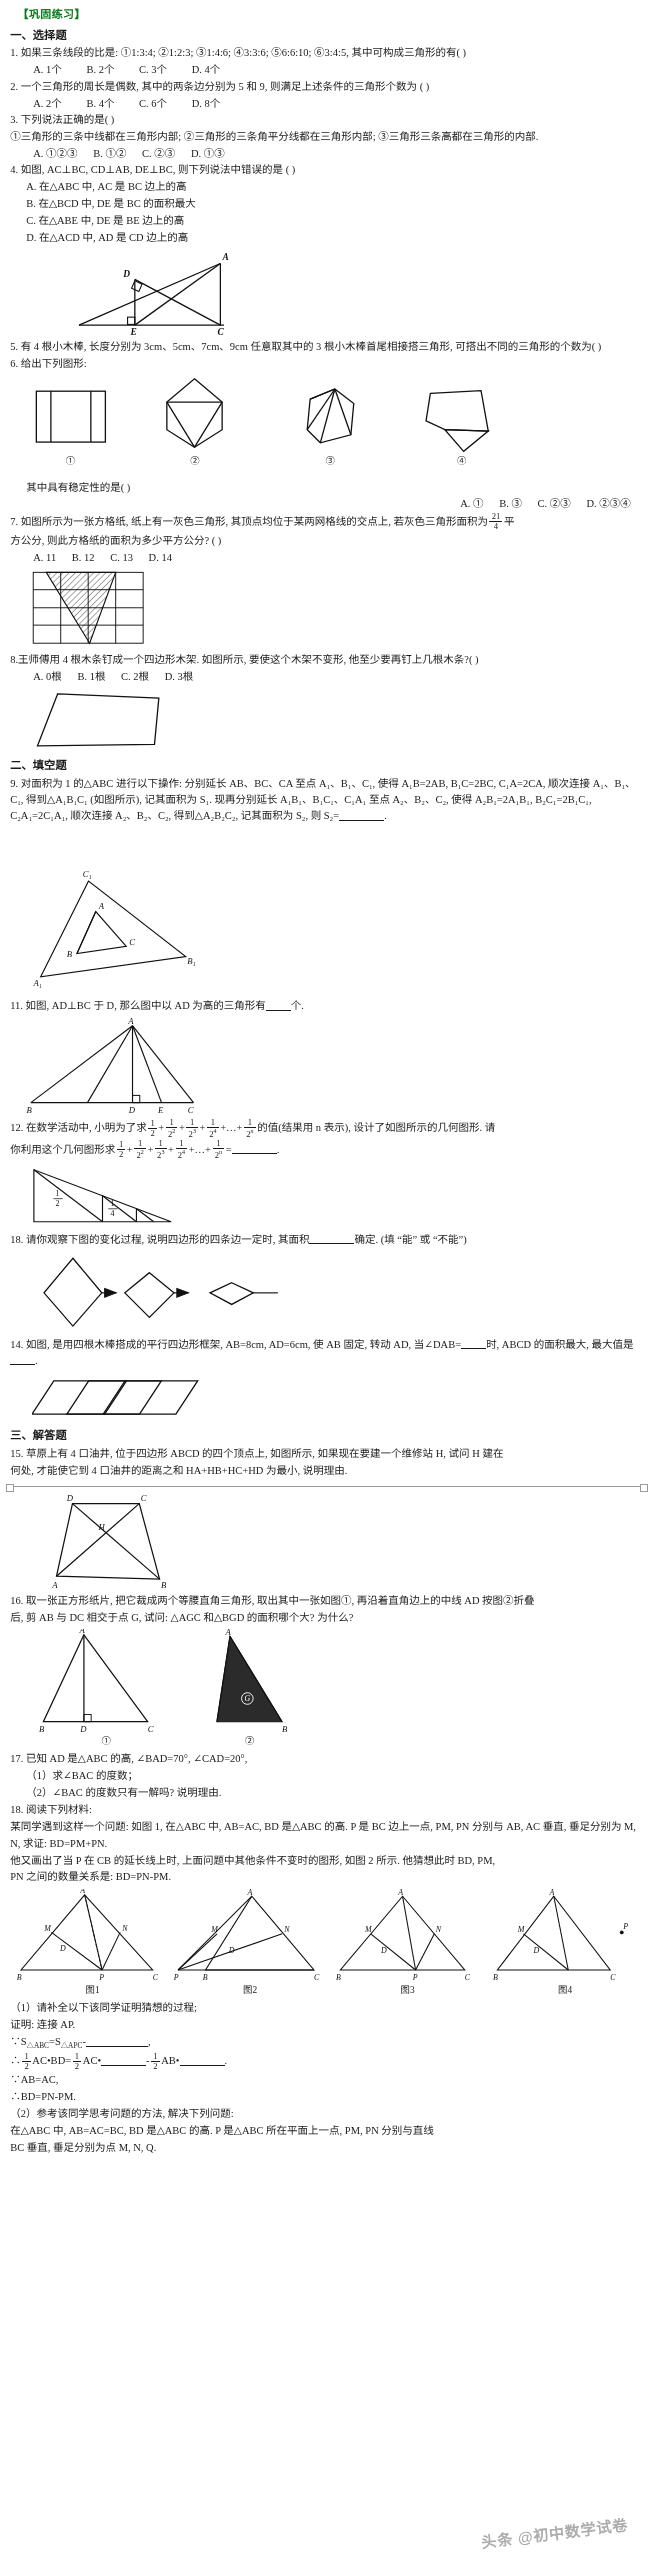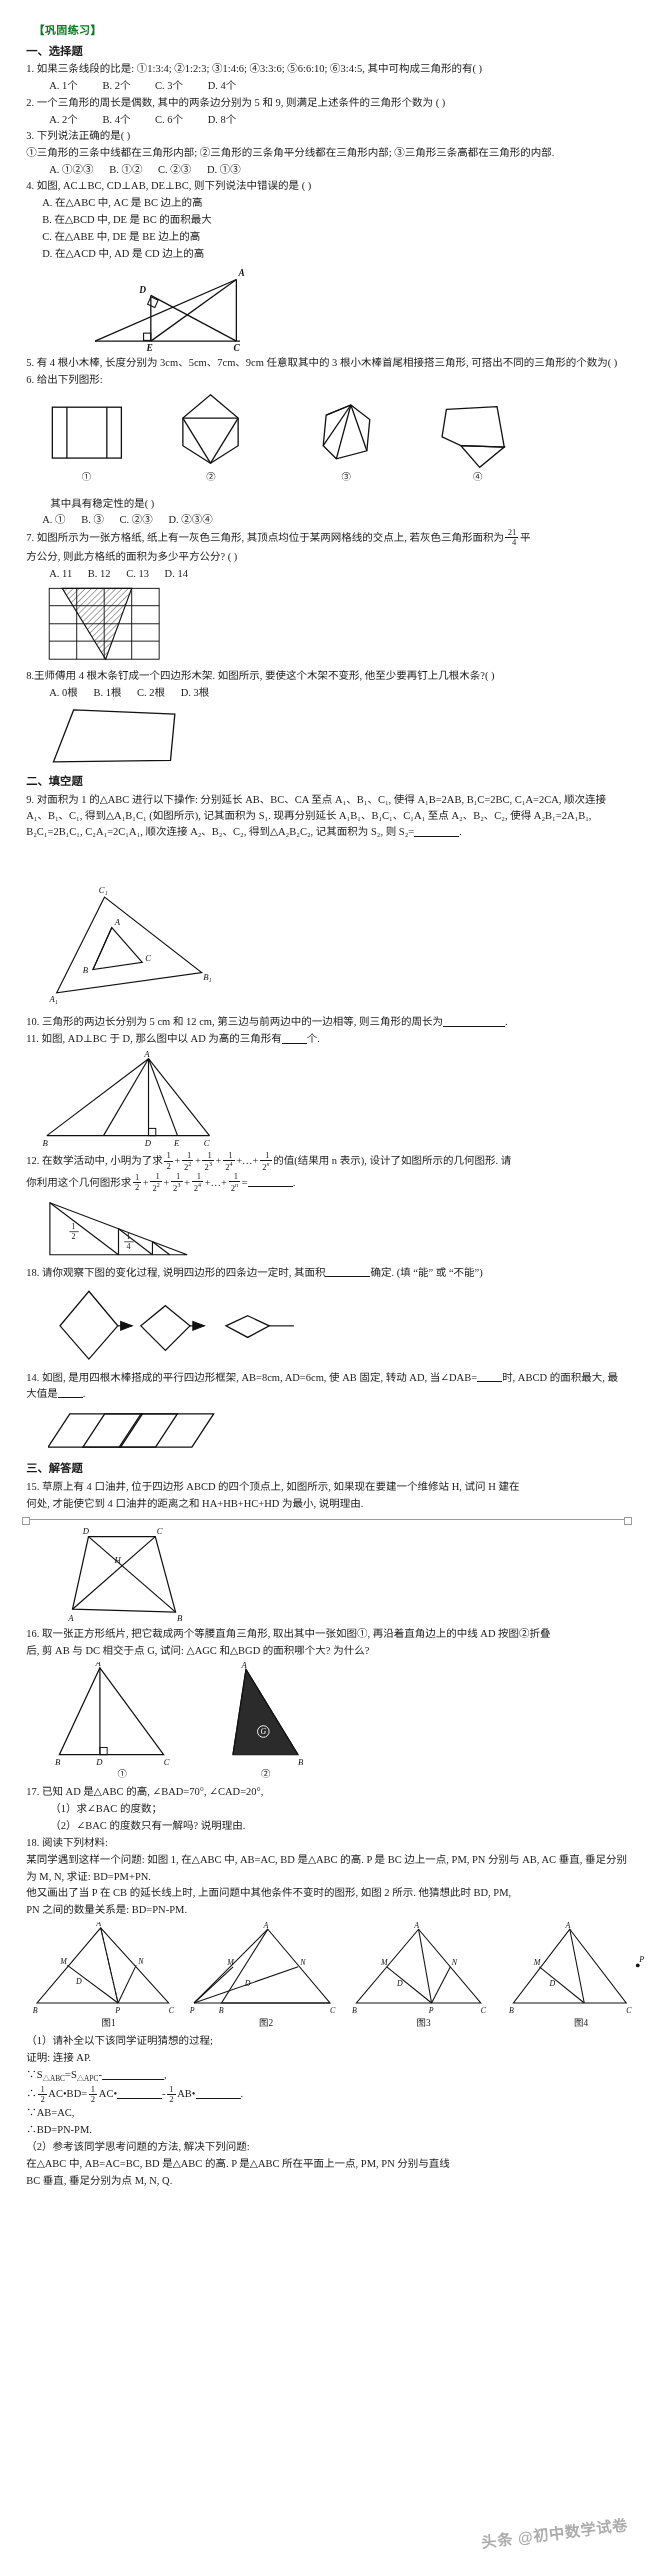--- a/index.html
+++ b/index.html
@@ -12,21 +12,21 @@
     width: 654px;
     font-family: "Liberation Serif", "DejaVu Serif", serif;
     color: #1a1a1a;
     font-size: 10.5px;
     line-height: 1.5;
   }
   .page {
     position: relative;
     width: 654px;
     min-height: 2576px;
-    padding: 16px;
+    padding: 0;
     box-sizing: border-box;
   }
   .inner {
     padding: 4.4px 10.2px 7.3px 10.2px;
   }
   .hdr-tag {
     color: #0a7a1e;
     font-weight: bold;
     font-size: 11px;
     letter-spacing: 0.4px;
@@ -47,21 +47,21 @@
   .opts {
     margin: 0 0 0 23px;
     white-space: nowrap;
   }
   .opts span {
     display: inline-block;
     margin-right: 22px;
   }
   .opts.tight span { margin-right: 13px; }
   .cont {
-    margin-left: 24px;
+    margin-left: 16px;
   }
   .blank {
     display: inline-block;
     border-bottom: 0.7px solid #1a1a1a;
     min-width: 45px;
     height: 1em;
     vertical-align: -1.5px;
   }
   .blank.sm { min-width: 25px; }
   .blank.lg { min-width: 62px; }
@@ -72,21 +72,21 @@
   }
   .cap {
     text-align: center;
     font-size: 9.4px;
     margin-top: 0.7px;
   }
   svg { display: block; }
   .frac {
     display: inline-block;
     vertical-align: middle;
-    text-align: right;
+    text-align: center;
     font-size: 0.82em;
     line-height: 1.05;
     margin: 0 1.5px;
     position: relative;
     top: -0.7px;
   }
   .frac .num { display: block; padding: 0 2.2px; }
   .frac .den { display: block; border-top: 0.7px solid #1a1a1a; padding: 0 2.2px; }
   sub { font-size: 0.7em; font-family: Liberation Serif, serif; }
   sup { font-size: 0.7em; }
@@ -229,21 +229,21 @@
       <svg width="123" height="80" viewBox="0 0 170 110">
         <g stroke="#111" stroke-width="1.8" fill="none">
           <polygon points="42,28 112,24 122,80 62,78 36,66"></polygon>
           <polygon points="62,78 122,80 88,108"></polygon>
         </g>
       </svg>
       <div class="cap">④</div>
     </div>
   </div>
   <div class="q cont" style="margin-top:11.6px;">其中具有稳定性的是(   )</div>
-  <div class="opts tight" style="margin-left:16px;">
+  <div class="opts tight" style="margin-left:16px;text-align:right;">
     <span>A. ①</span>
     <span>B. ③</span>
     <span>C. ②③</span>
     <span>D. ②③④</span>
   </div>
 
   <div class="q">
     <span>7. 如图所示为一张方格纸, 纸上有一灰色三角形, 其顶点均位于某两网格线的交点上, 若灰色三角形面积为</span><span class="frac"><span class="num">21</span><span class="den">4</span></span><span>平</span>
   </div>
   <div class="q">方公分, 则此方格纸的面积为多少平方公分? (    )</div>
@@ -302,23 +302,20 @@
       </g>
       <text x="70" y="13" font-size="12" font-style="italic" font-family="Liberation Serif, serif" fill="#111">C₁</text>
       <text x="92" y="56" font-size="12" font-style="italic" font-family="Liberation Serif, serif" fill="#111">A</text>
       <text x="48" y="122" font-size="12" font-style="italic" font-family="Liberation Serif, serif" fill="#111">B</text>
       <text x="134" y="106" font-size="12" font-style="italic" font-family="Liberation Serif, serif" fill="#111">C</text>
       <text x="2" y="163" font-size="12" font-style="italic" font-family="Liberation Serif, serif" fill="#111">A₁</text>
       <text x="214" y="133" font-size="12" font-style="italic" font-family="Liberation Serif, serif" fill="#111">B₁</text>
     </svg>
   </div>
 
-  <div class="q">
-    <span>10. 三角形的两边长分别为 5 cm 和 12 cm, 第三边与前两边中的一边相等, 则三角形的周长为</span><span class="blank lg"></span><span>.</span>
-  </div>
 
   <div class="q">
     <span>11. 如图, AD⊥BC 于 D, 那么图中以 AD 为高的三角形有</span><span class="blank sm"></span><span>个.</span>
   </div>
   <div class="fig-row" style="margin-left:14.5px;">
     <svg width="178" height="98" viewBox="0 0 245 135" style="font-size:14.5px">
       <g stroke="#111" stroke-width="1.6" fill="none">
         <line x1="8" y1="118" x2="232" y2="118"></line>
         <line x1="148" y1="12" x2="8" y2="118"></line>
         <line x1="148" y1="12" x2="232" y2="118"></line>

